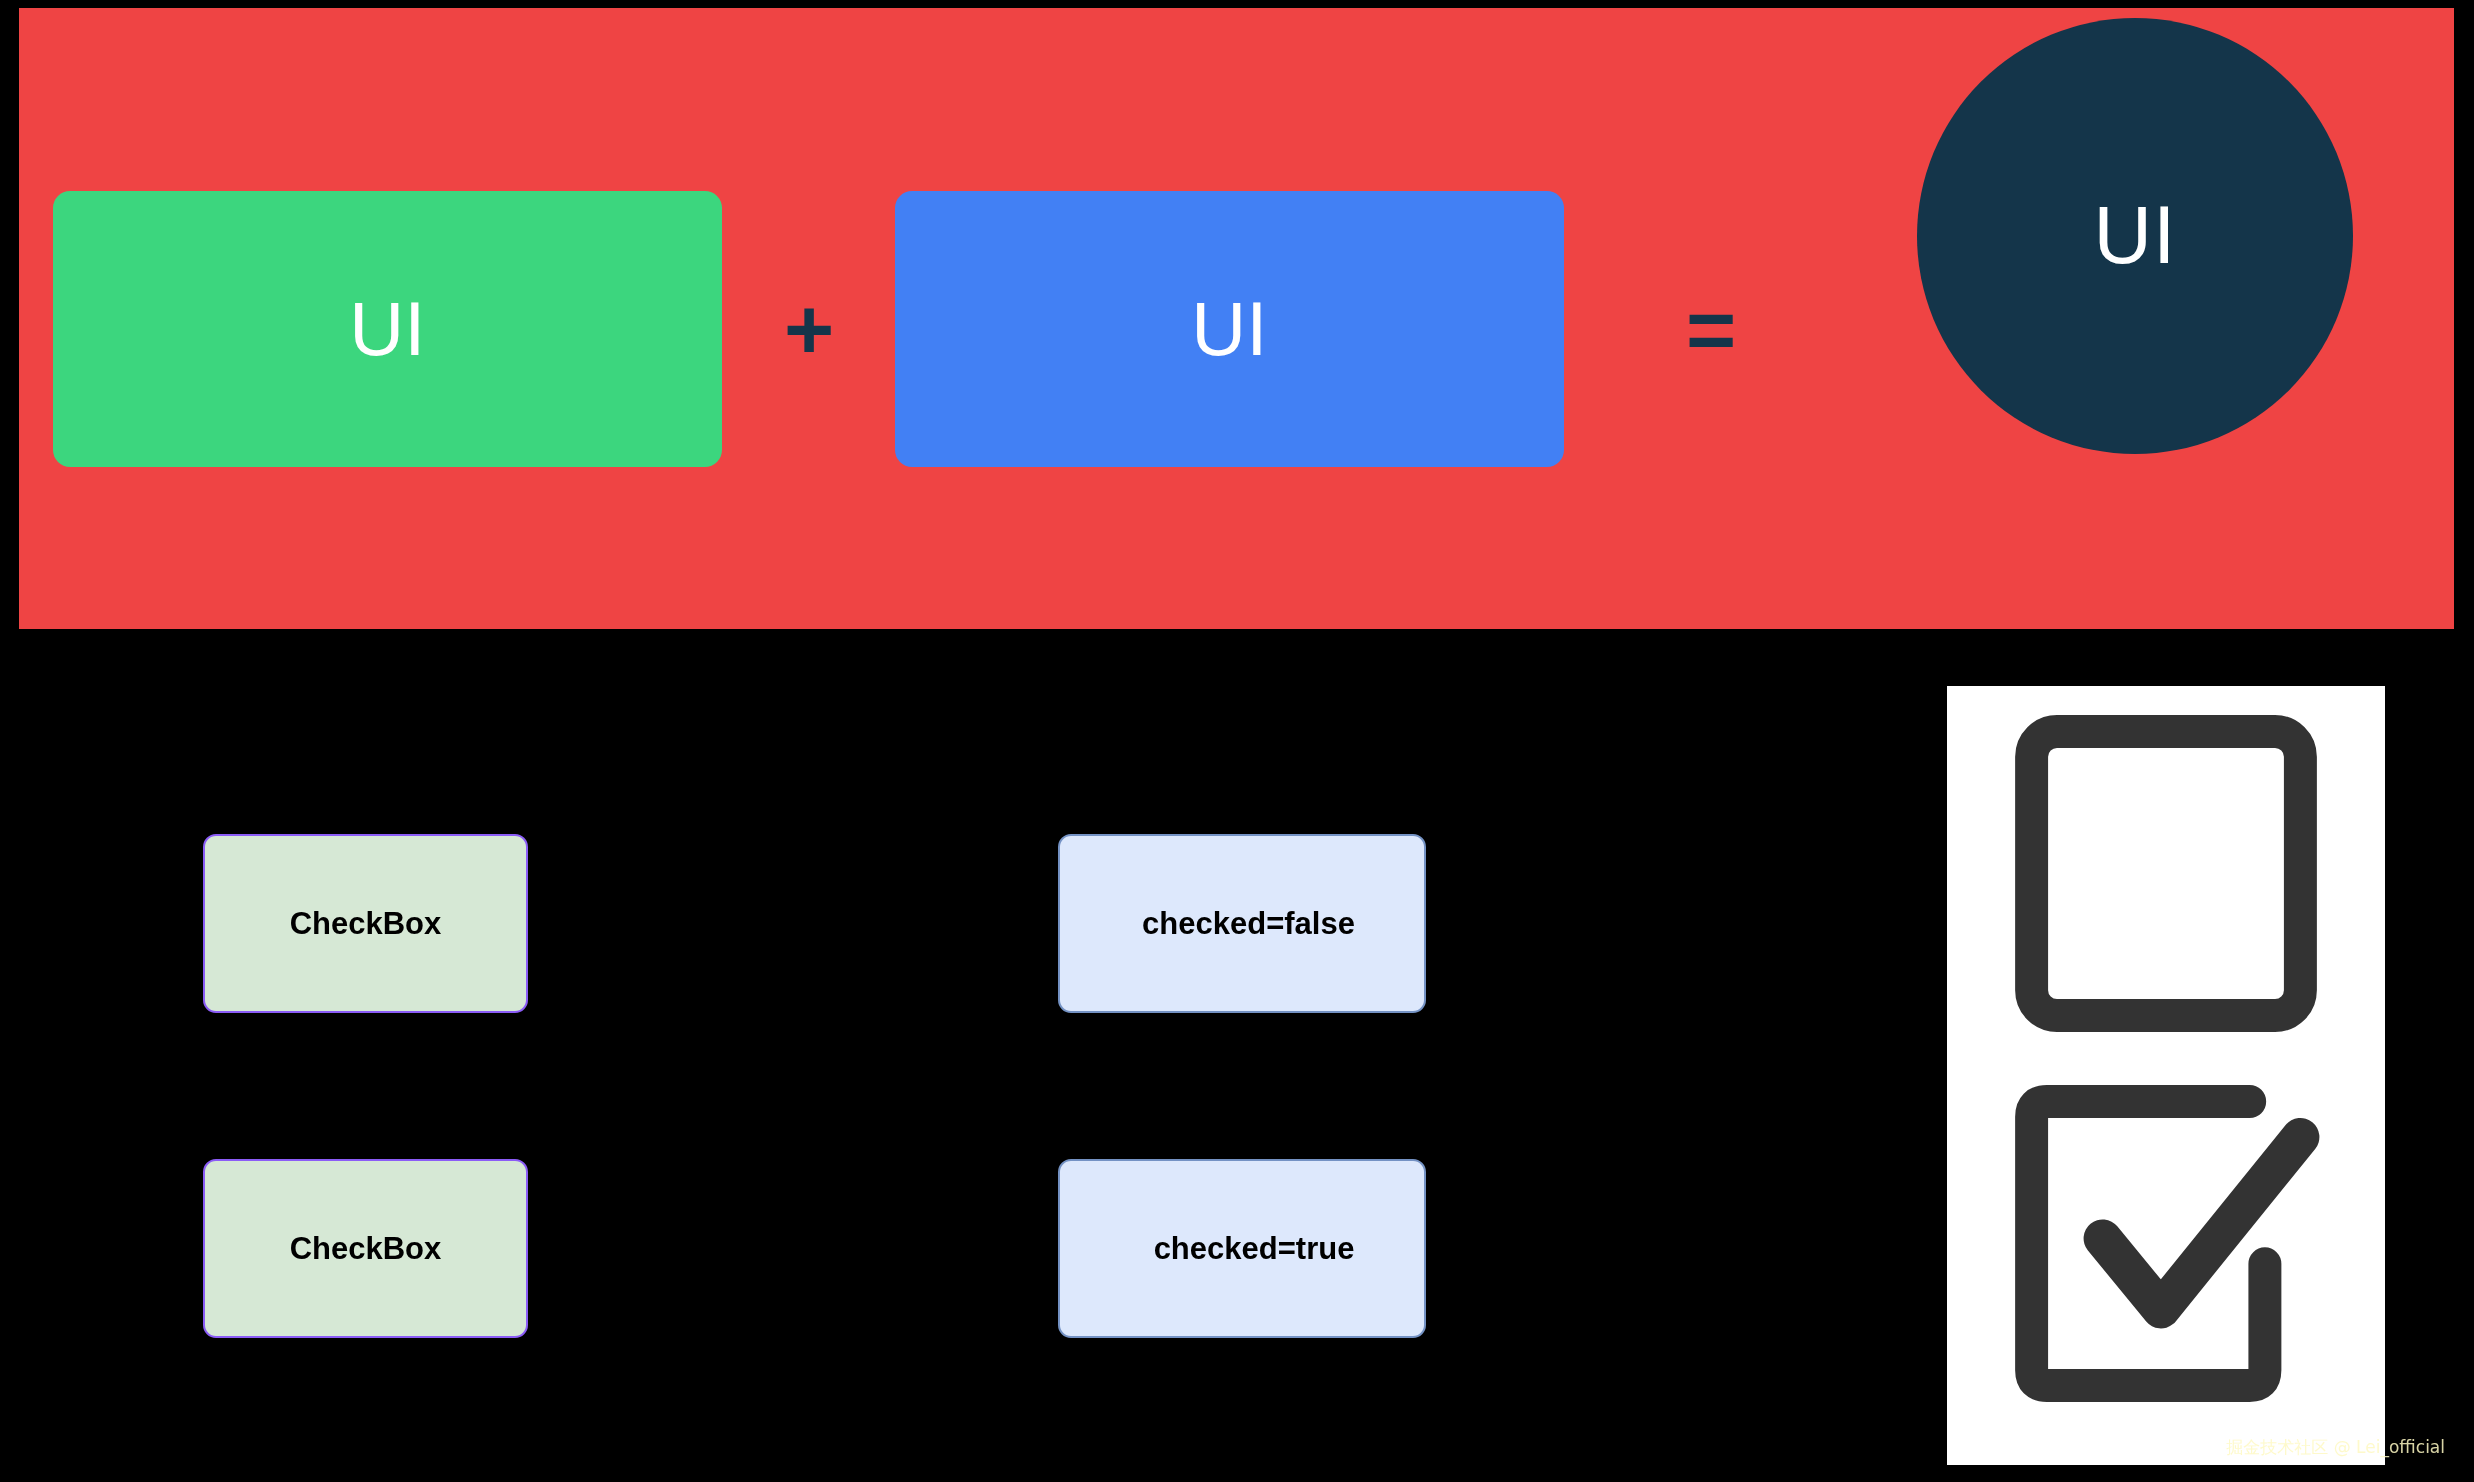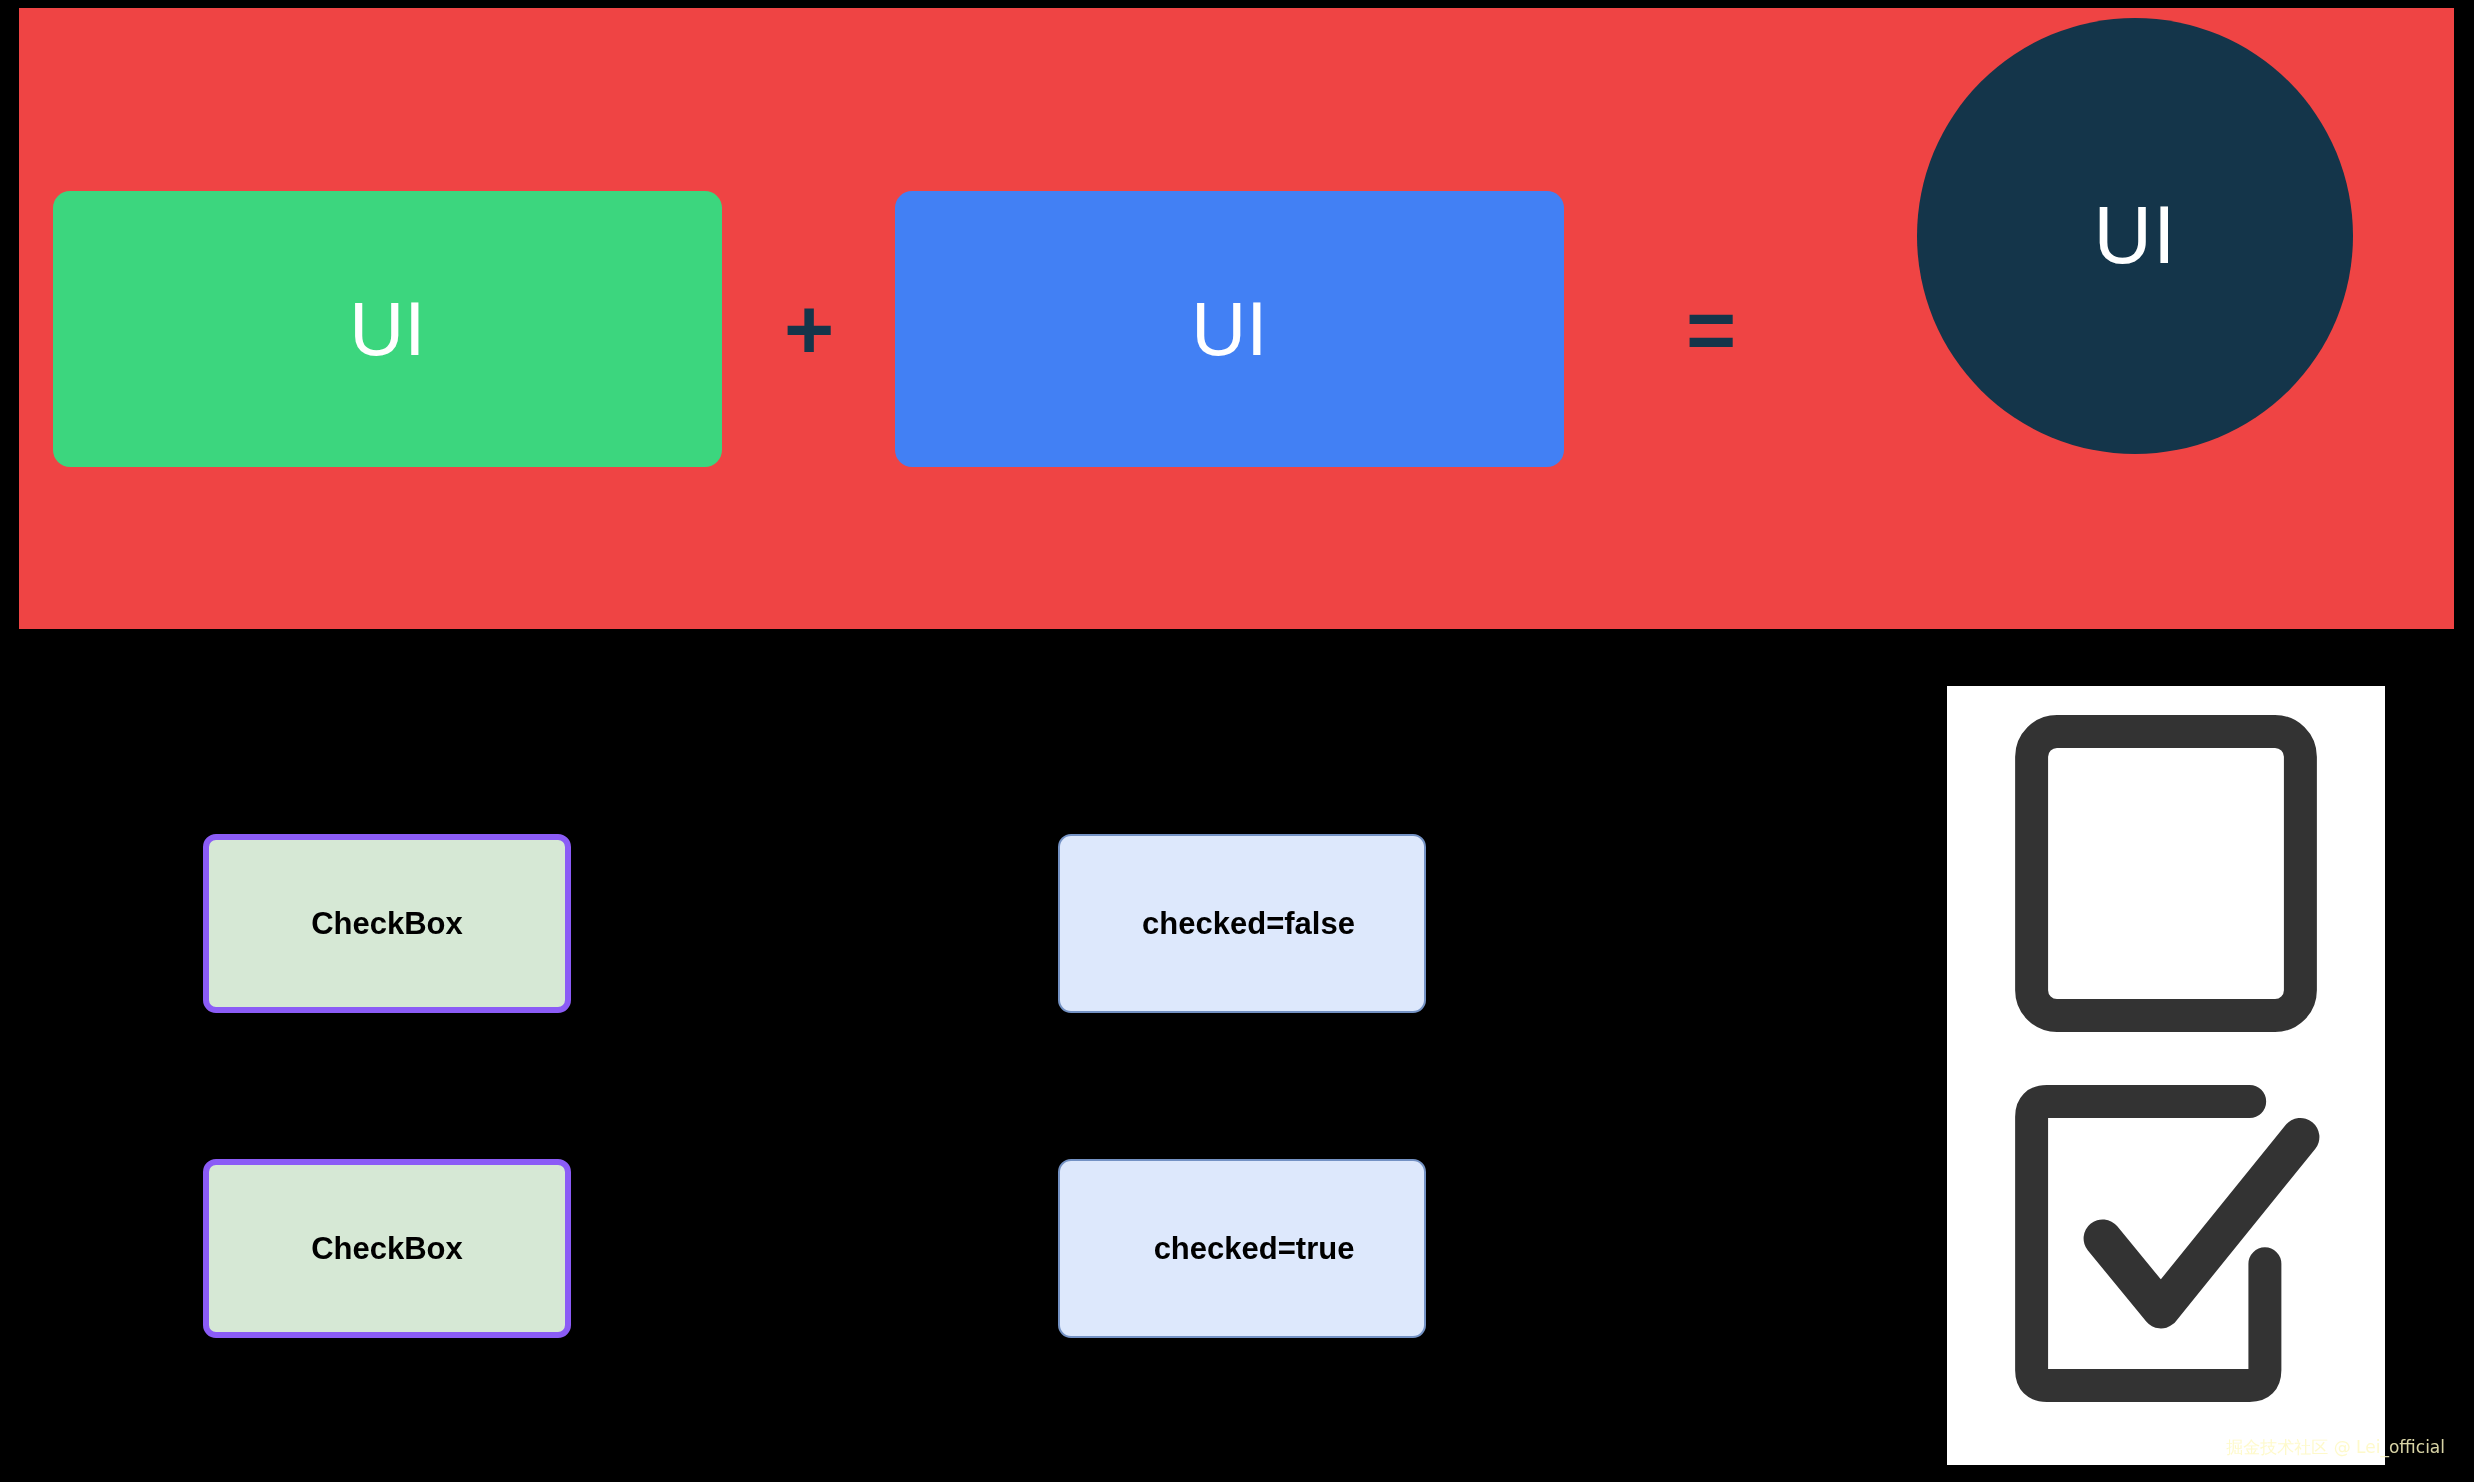--- a/index.html
+++ b/index.html
@@ -95,22 +95,22 @@
     justify-content: center;
     text-align: center;
     font-weight: bold;
     font-size: 31px;
     color: #000000;
     box-sizing: border-box;
     box-shadow: 3px 3px 0 rgba(0,0,0,0.35);
   }
   .map-node.element {
     background: #d6e8d5;
-    border: 6px solid #8b5cf6;
-    width: 368px;
+    border: 2px solid #8b5cf6;
+    width: 325px;
     height: 179px;
   }
   .map-node.state {
     background: #dde8fc;
     border: 2px solid #7492c4;
     width: 368px;
     height: 179px;
   }
 
   #node-element-row1 { left: 203px;  top: 834px; }

